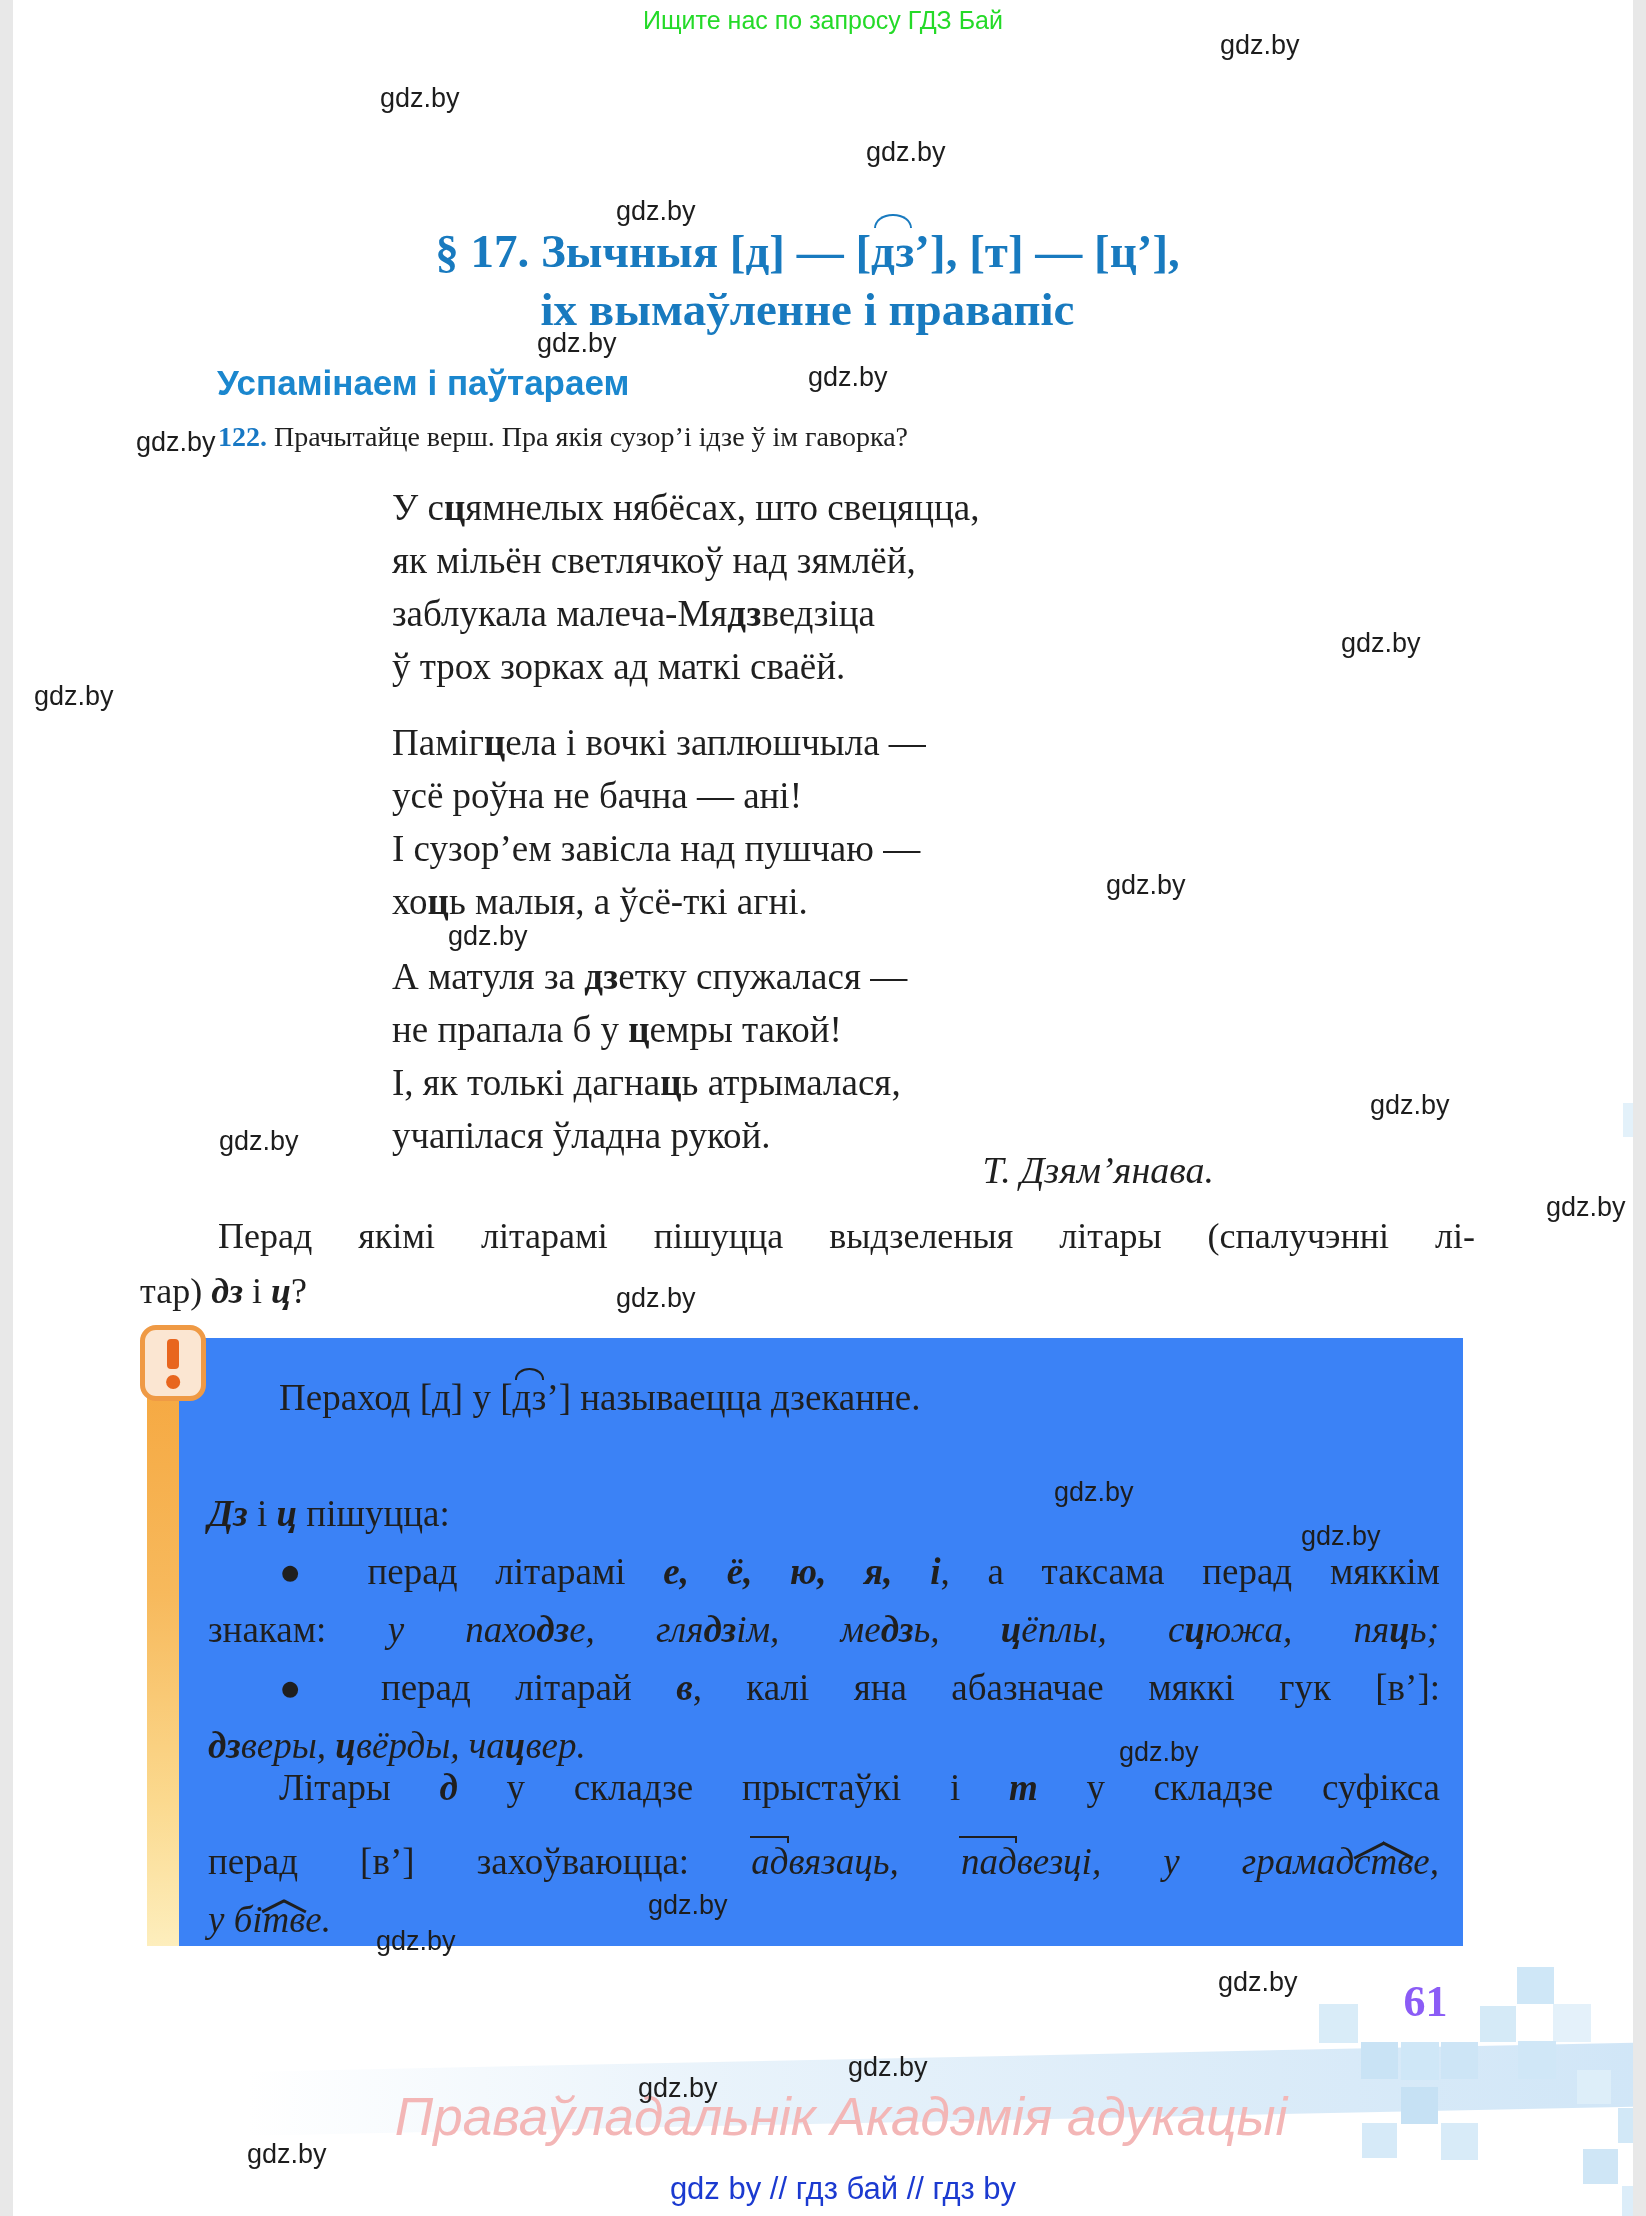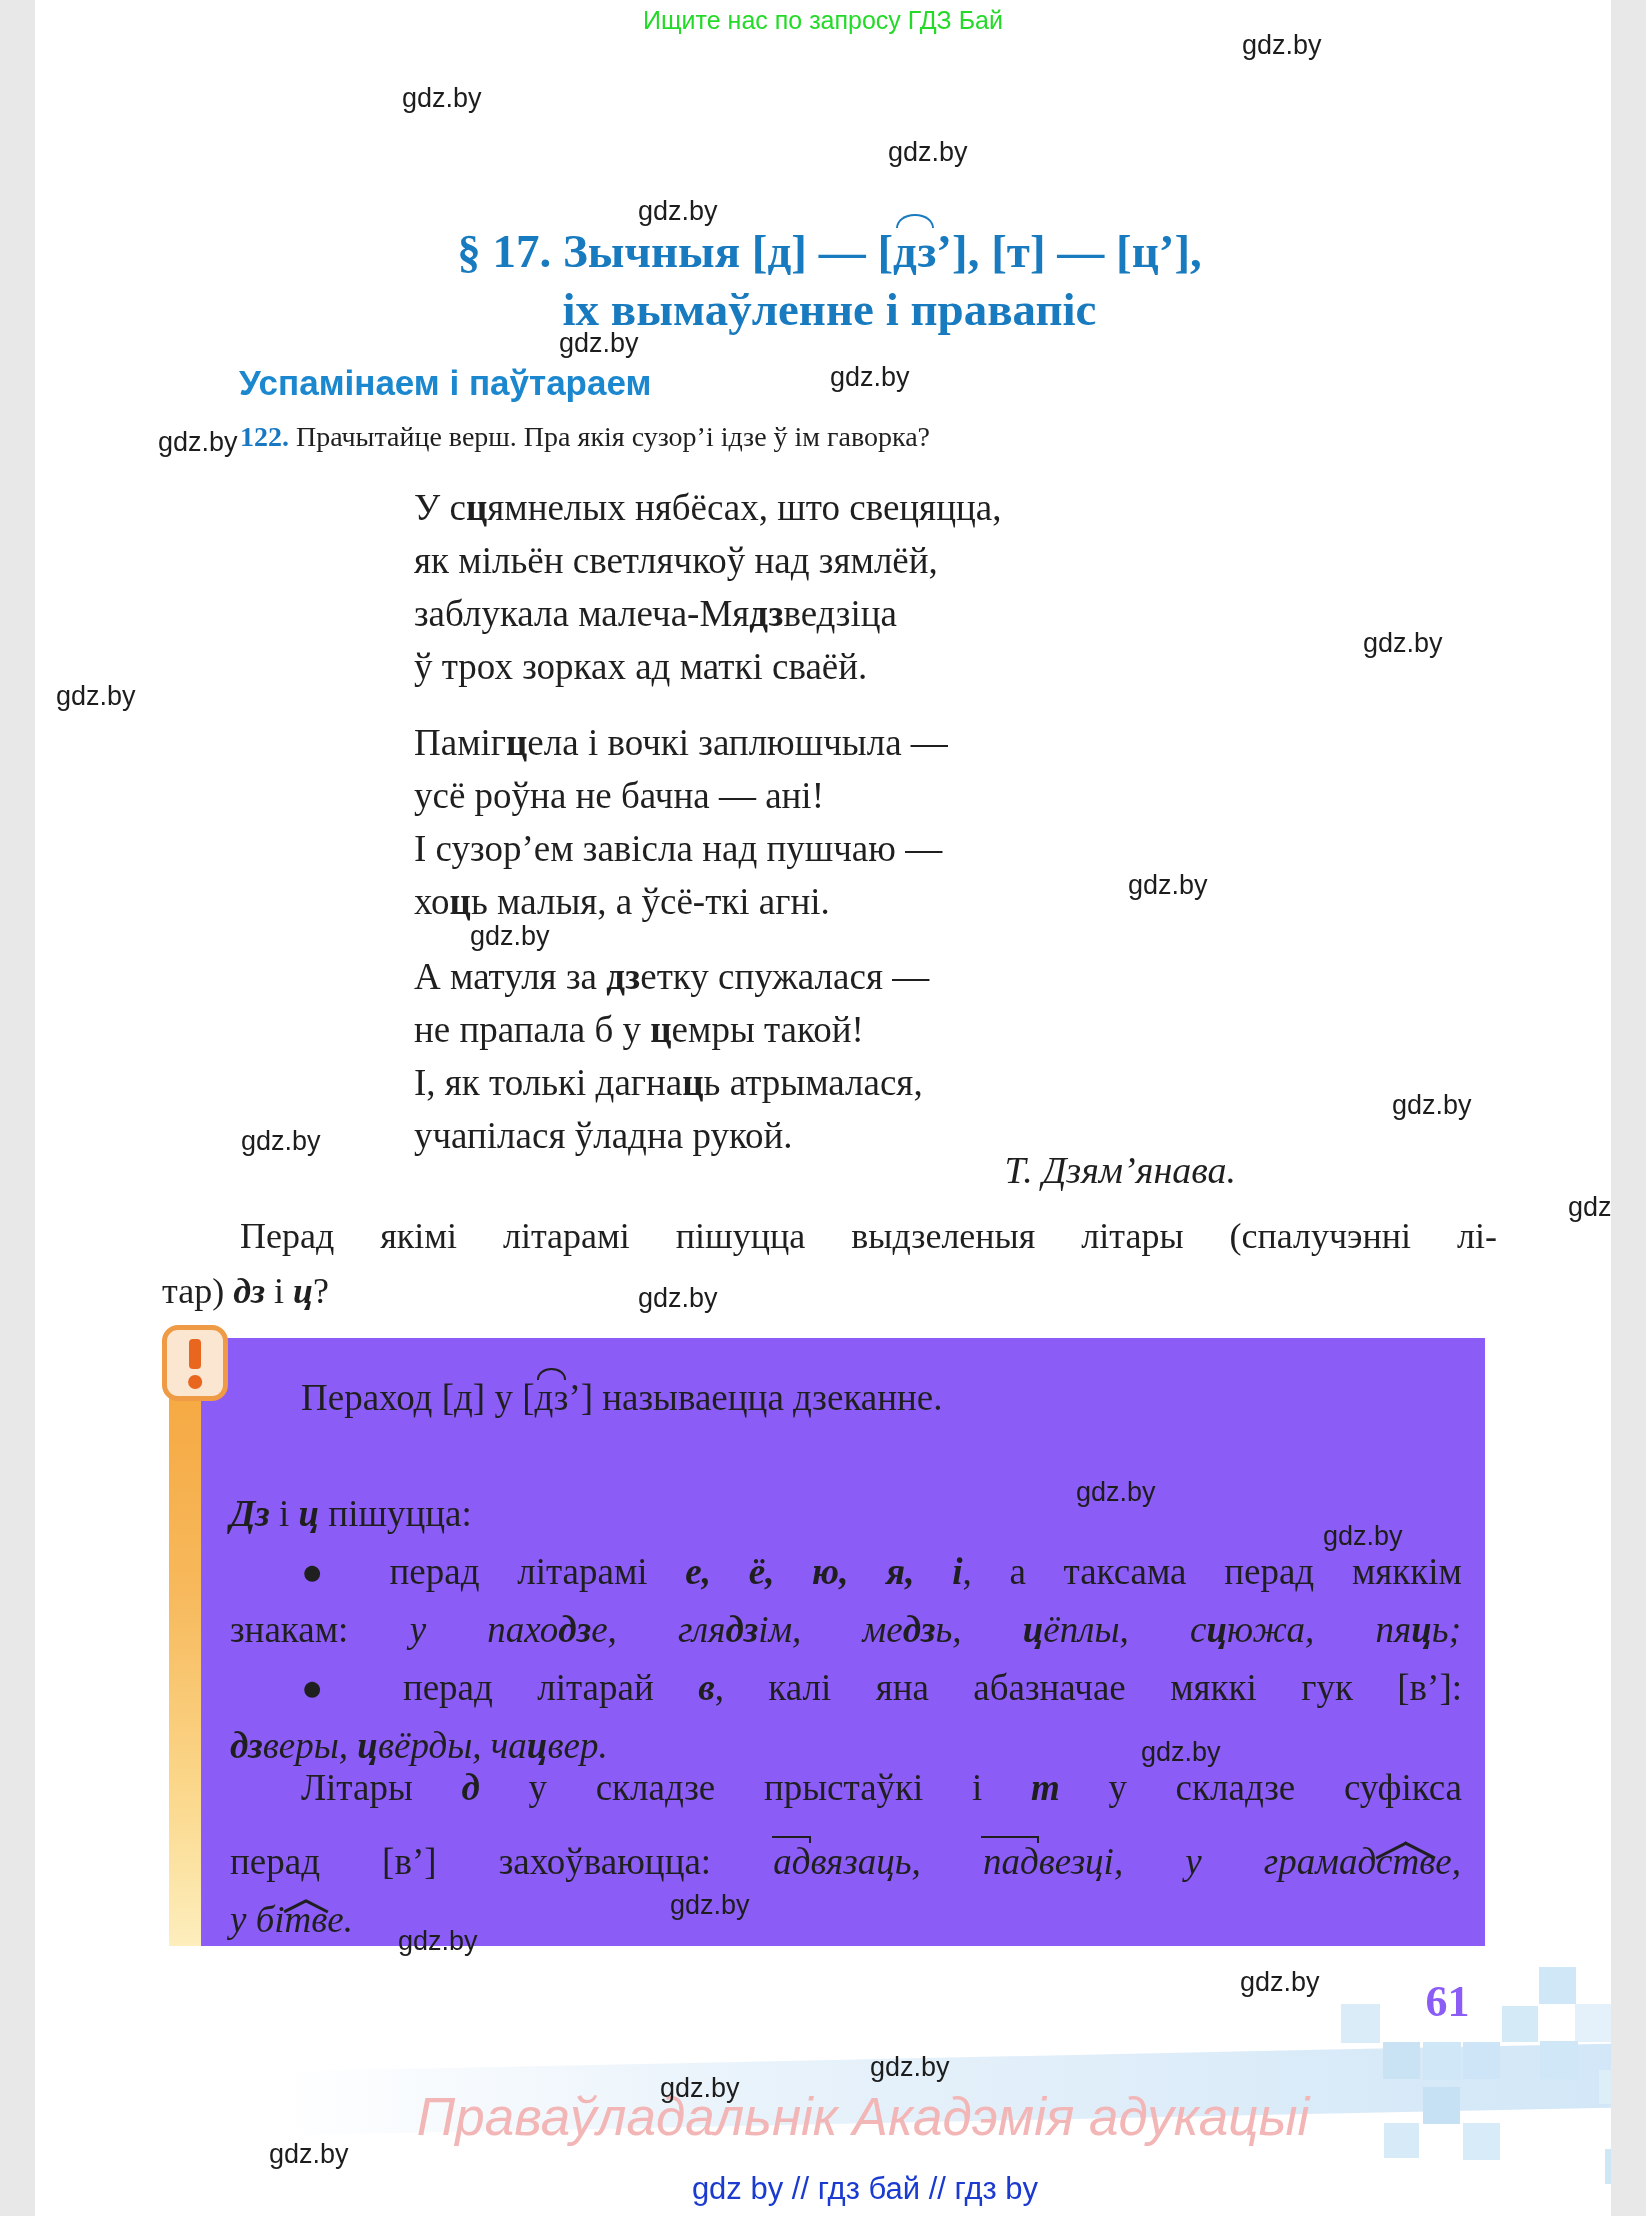--- a/index.html
+++ b/index.html
@@ -1,17 +1,17 @@
 <!DOCTYPE html>
 <html style="font-size:13px"><head>
 <meta charset="utf-8">
 <style>
   html,body{margin:0;padding:0;background:#e8e8e8;}
   #page{position:relative;width:1576px;height:2216px;background:#ffffff;overflow:hidden;
-        font-family:"Liberation Serif","DejaVu Serif",serif;color:#1f1f1f;margin:0 auto;}
+        font-family:"Liberation Serif","DejaVu Serif",serif;color:#1f1f1f;margin:0 auto;padding-left:44px;}
 
   
   .wm{position:absolute;font-family:"Liberation Sans","DejaVu Sans",sans-serif;
       font-size:27px;color:#1d1d1d;white-space:nowrap;line-height:1;}
 
   .banner{position:absolute;top:6.4px;left:0;width:100%;text-align:center;
       font-family:"Liberation Sans","DejaVu Sans",sans-serif;font-size:25px;color:#24da28;}
 
   .title{position:absolute;left:127px;top:222px;width:1335px;text-align:center;
       font-size:47px;font-weight:bold;color:#187abf;line-height:58px;}
@@ -30,21 +30,21 @@
 
   .author{position:absolute;left:750px;top:1148px;width:451px;text-align:right;
       font-size:38px;font-style:italic;}
 
   .question{position:absolute;left:127px;top:1209px;width:1335px;font-size:36px;}
   .qline{height:55px;line-height:55px;}
   .qline.stretchy{text-align:justify;text-align-last:justify;}
   .qline .pad{display:inline-block;width:78px;}
 
   
-  .rule-box{position:absolute;left:135px;top:1338px;width:1315px;height:608px;background:#8b5cf6;}
+  .rule-box{position:absolute;left:135px;top:1338px;width:1315px;height:608px;background:#3b82f6;}
   .accent-bar{position:absolute;left:134px;top:1338px;width:32px;height:608px;
       background:linear-gradient(180deg,#f5a53c 0%,#f7b95c 42%,#fbd98e 76%,#fdeebd 100%);}
   .excl-icon{position:absolute;left:127px;top:1325px;width:66px;height:76px;
       background:#fbe6d2;border:5.6px solid #ef9a45;border-radius:16px;box-sizing:border-box;}
   .excl-icon::before{content:'';position:absolute;left:50%;top:8.9px;transform:translateX(-50%);
       width:12px;height:30px;background:#e8661e;border-radius:4px;}
   .excl-icon::after{content:'';position:absolute;left:50%;bottom:7.3px;transform:translateX(-50%);
       width:13.7px;height:13.7px;background:#e8661e;border-radius:50%;}
   .bline{position:absolute;left:60px;height:58px;line-height:58px;font-size:37px;white-space:nowrap;}
   .bline.ind{left:131px;}

